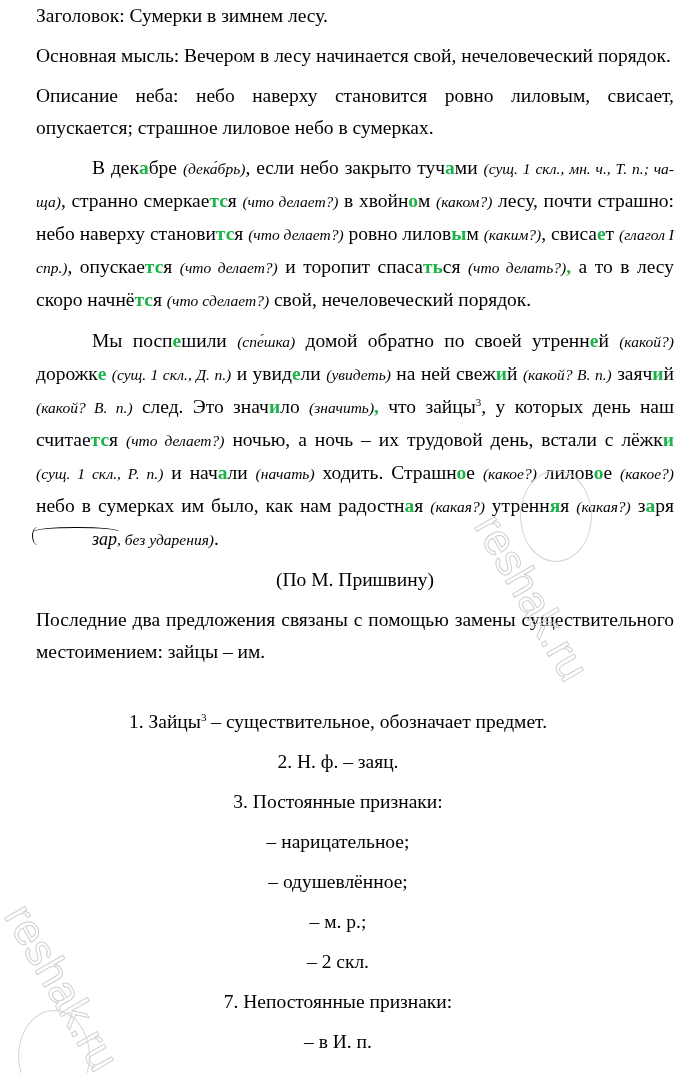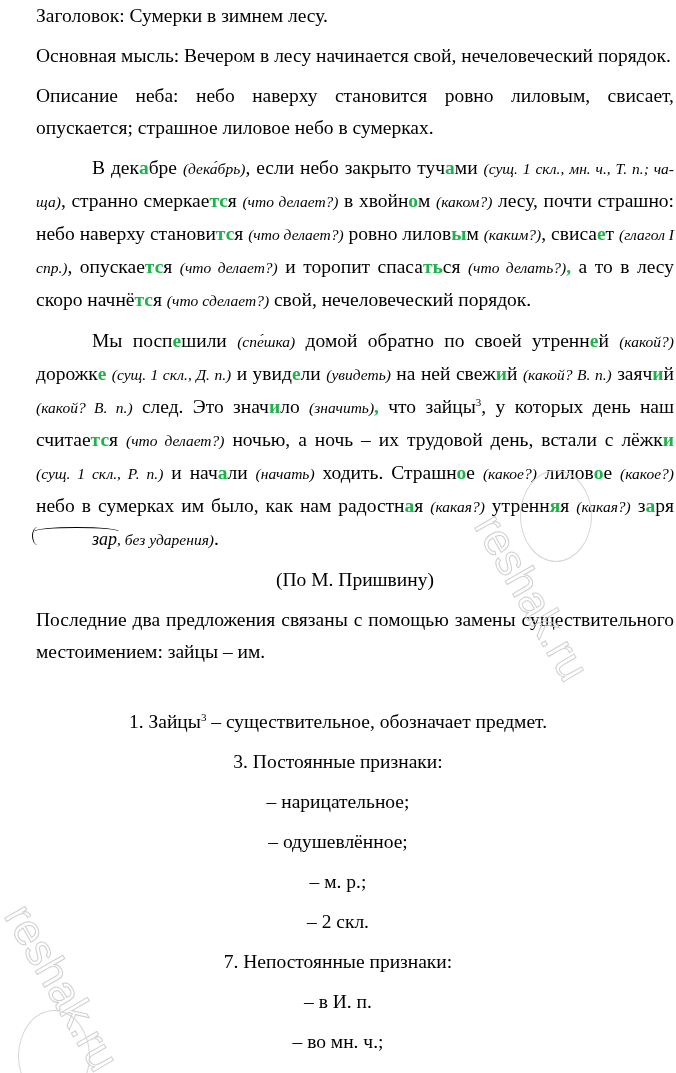--- a/index.html
+++ b/index.html
@@ -41,20 +41,21 @@
 
   <p class="para indent">
     <span>Мы посп</span><span class="g">е</span><span>шили </span><span class="note">(спе́шка)</span><span> домой обратно по своей утренн</span><span class="g">е</span><span>й </span><span class="note">(какой?)</span><span> дорожк</span><span class="g">е</span><span> </span><span class="note">(сущ. 1 скл., Д. п.)</span><span> и увид</span><span class="g">е</span><span>ли </span><span class="note">(увидеть)</span><span> на ней свеж</span><span class="g">и</span><span>й </span><span class="note">(какой? В. п.)</span><span> заяч</span><span class="g">и</span><span>й </span><span class="note">(какой? В. п.)</span><span> след. Это знач</span><span class="g">и</span><span>ло </span><span class="note">(значить)</span><span class="g">,</span><span> что зайцы</span><sup>3</sup><span>, у которых день наш считае</span><span class="g">тс</span><span>я </span><span class="note">(что делает?)</span><span> ночью, а ночь – их трудовой день, встали с лёжк</span><span class="g">и</span><span> </span><span class="note">(сущ. 1 скл., Р. п.)</span><span> и нач</span><span class="g">а</span><span>ли </span><span class="note">(начать)</span><span> ходить. Страшн</span><span class="g">о</span><span>е </span><span class="note">(какое?)</span><span> лилов</span><span class="g">о</span><span>е </span><span class="note">(какое?)</span><span> небо в сумерках им было, как нам радостн</span><span class="g">а</span><span>я </span><span class="note">(какая?)</span><span> утренн</span><span class="g">я</span><span>я </span><span class="note">(какая?)</span><span> з</span><span class="g">а</span><span>ря </span><span class="arc">зар</span><span class="note">, без ударения)</span><span>.</span>
   </p>
 
   <p class="para right">(По М. Пришвину)</p>
   <p class="para" style="margin-bottom:38px">Последние два предложения связаны с помощью замены существительного местоимением: зайцы – им.</p>
 
   <div class="list">
     <p><span>1. Зайцы</span><sup>3</sup><span> – существительное, обозначает предмет.</span></p>
+    <p>2. Н. ф. – заяц.</p>
     <p>3. Постоянные признаки:</p>
     <p>– нарицательное;</p>
     <p>– одушевлённое;</p>
     <p>– м. р.;</p>
     <p>– 2 скл.</p>
     <p>7. Непостоянные признаки:</p>
     <p>– в И. п.</p>
     <p>– во мн. ч.;</p>
 
   </div>

